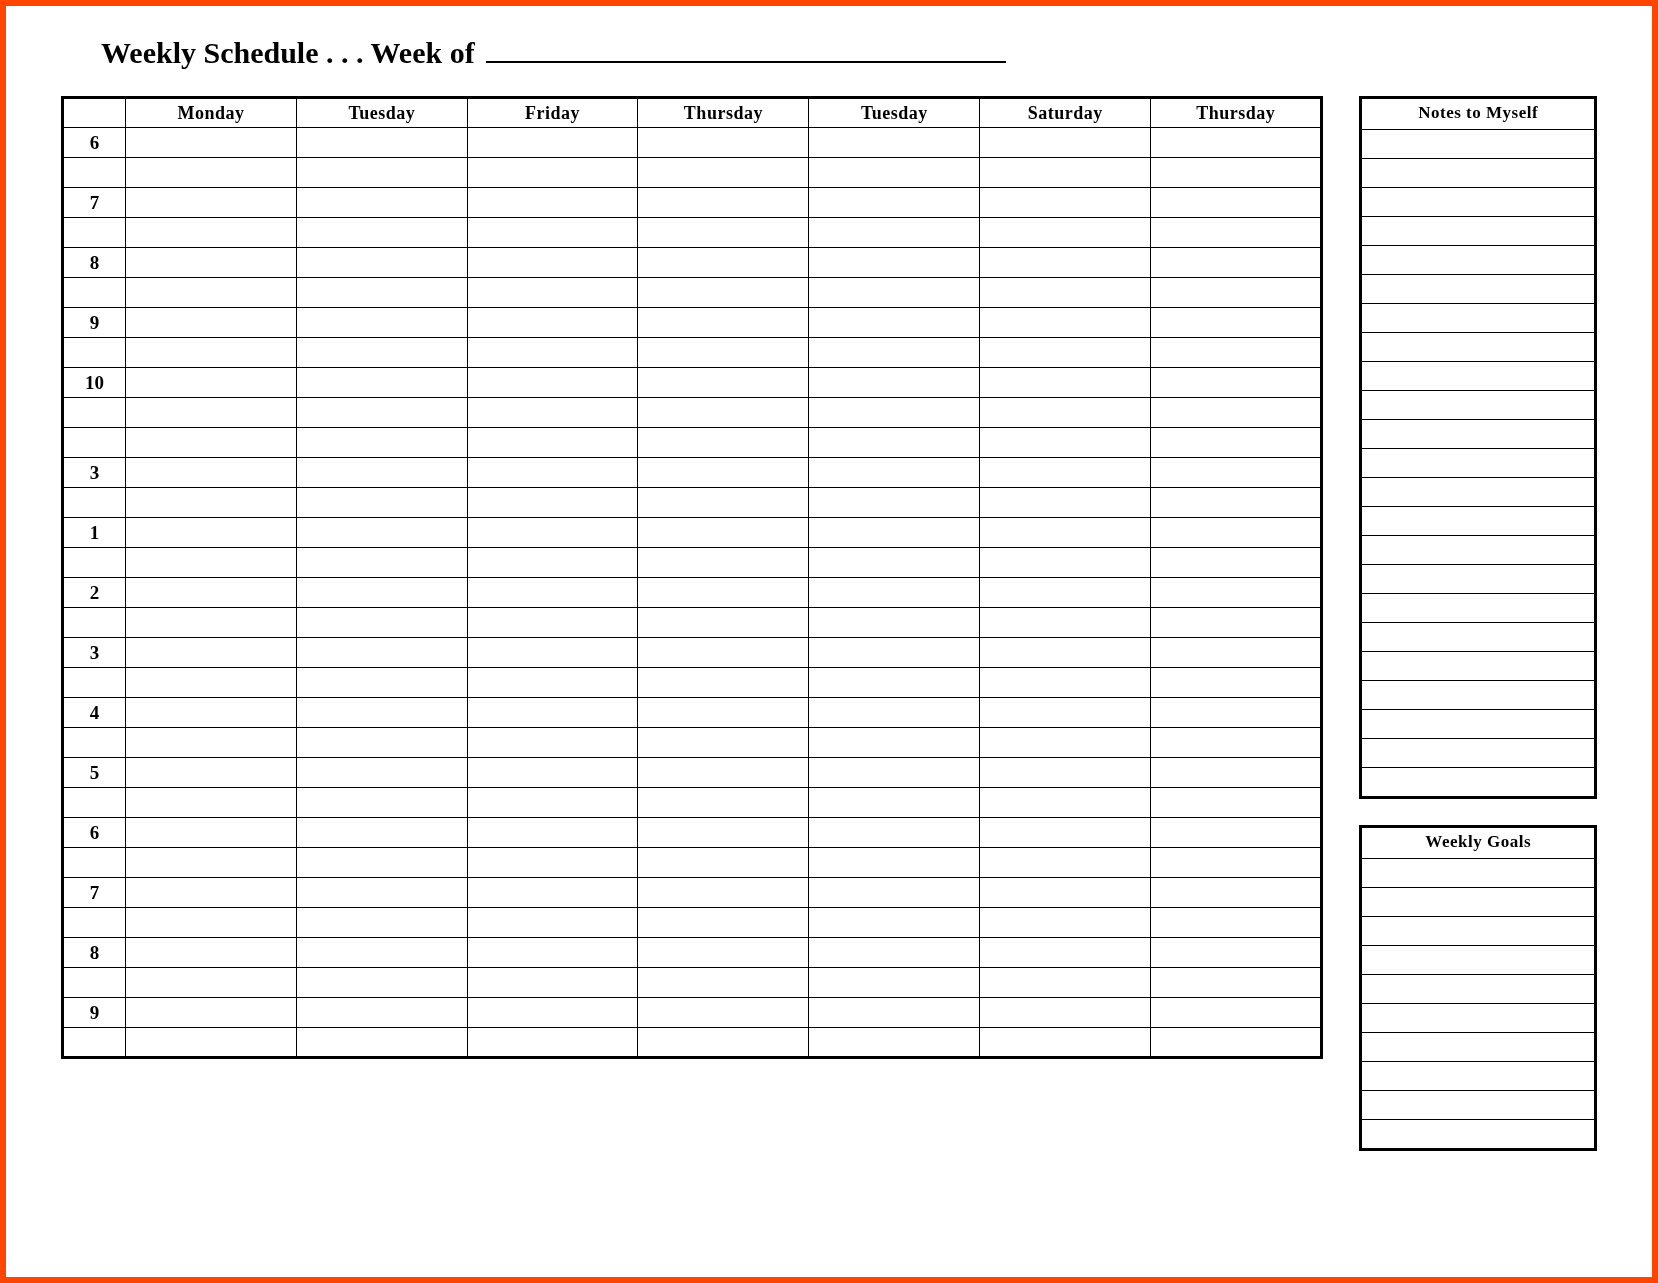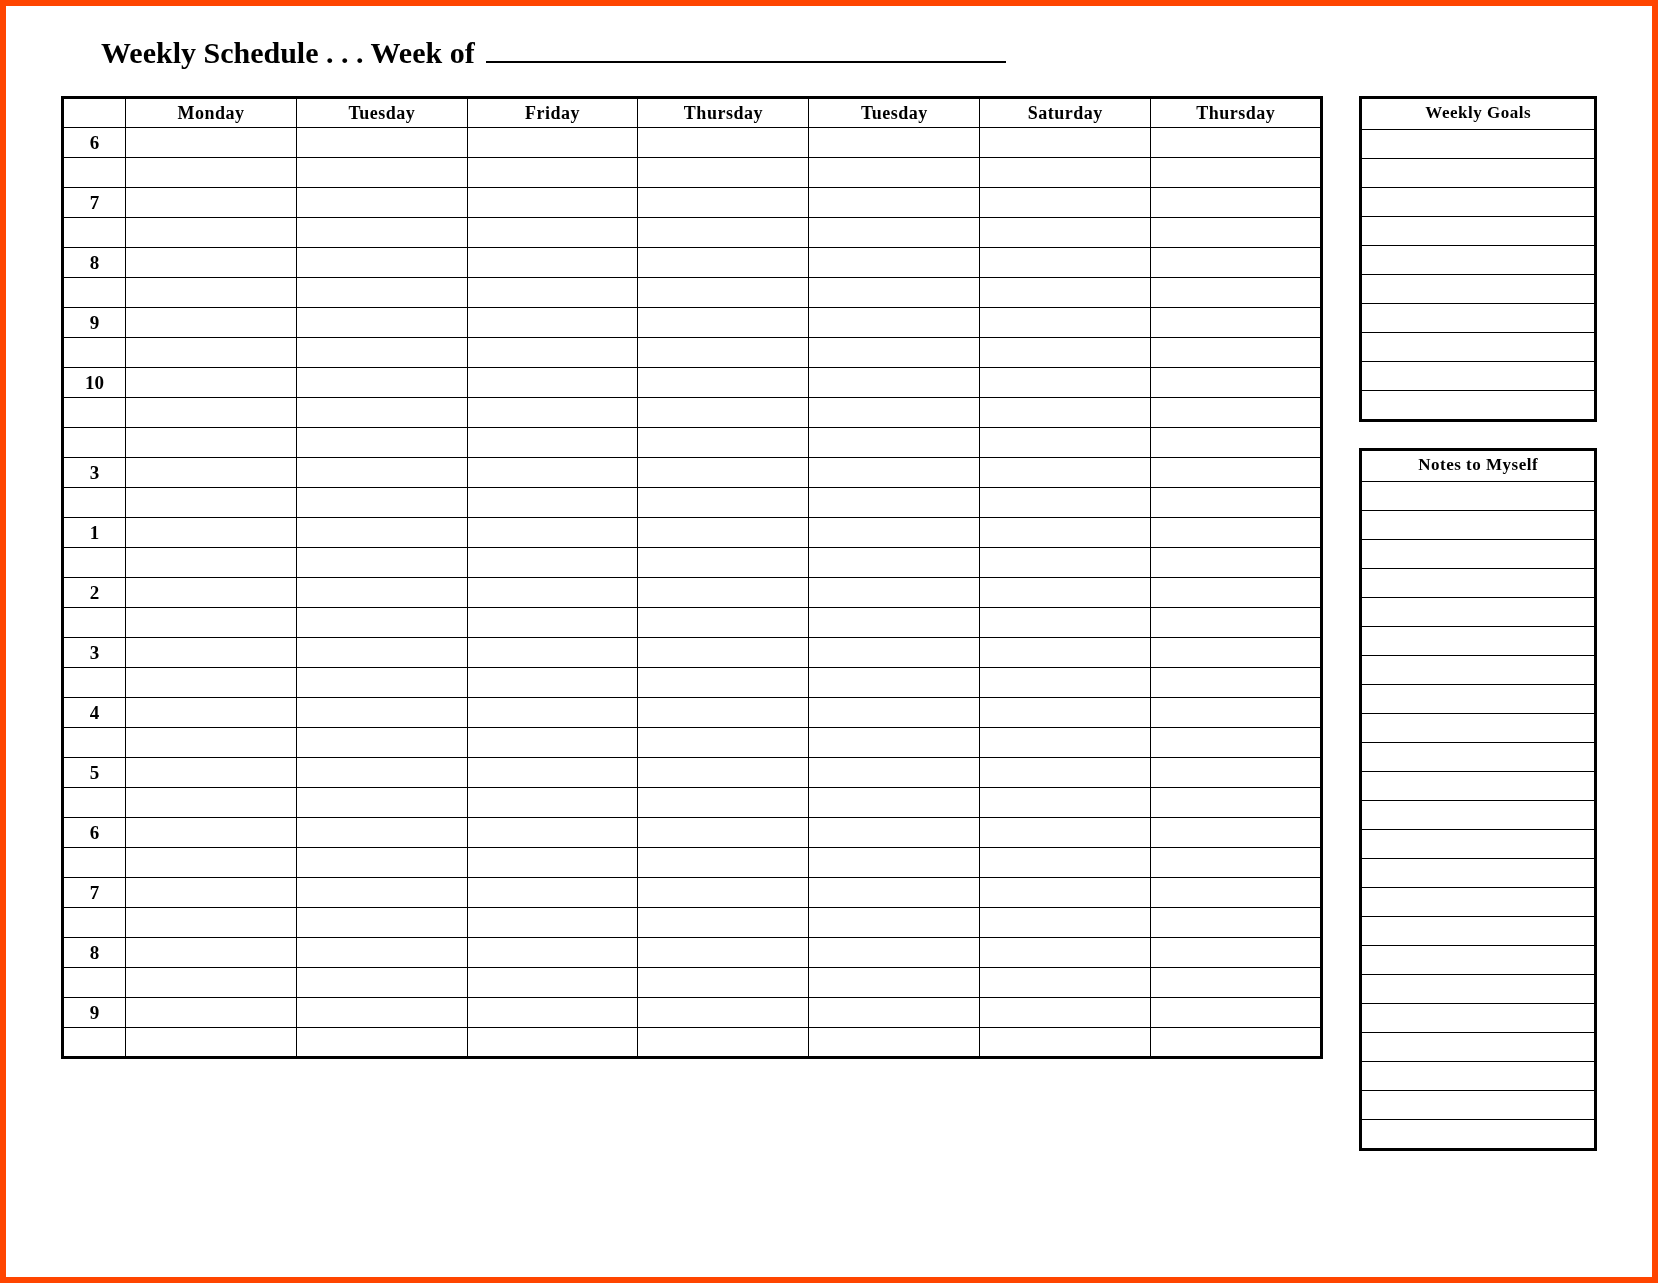--- a/index.html
+++ b/index.html
@@ -421,61 +421,61 @@
             <td class="blank-cell"></td>
             <td class="blank-cell"></td>
             <td class="blank-cell"></td>
           </tr>
         </tbody>
     </table>
 
     <div class="side-col">
 
       <div class="side-box">
+        <div class="side-box-title">Notes to Myself</div>
+        <div id="notes-lines">
+            <div class="side-line"></div>
+            <div class="side-line"></div>
+            <div class="side-line"></div>
+            <div class="side-line"></div>
+            <div class="side-line"></div>
+            <div class="side-line"></div>
+            <div class="side-line"></div>
+            <div class="side-line"></div>
+            <div class="side-line"></div>
+            <div class="side-line"></div>
+            <div class="side-line"></div>
+            <div class="side-line"></div>
+            <div class="side-line"></div>
+            <div class="side-line"></div>
+            <div class="side-line"></div>
+            <div class="side-line"></div>
+            <div class="side-line"></div>
+            <div class="side-line"></div>
+            <div class="side-line"></div>
+            <div class="side-line"></div>
+            <div class="side-line"></div>
+            <div class="side-line"></div>
+            <div class="side-line"></div>
+          </div>
+      </div>
+
+      <div class="side-box">
         <div class="side-box-title">Weekly Goals</div>
         <div id="goals-lines">
             <div class="side-line"></div>
             <div class="side-line"></div>
             <div class="side-line"></div>
             <div class="side-line"></div>
             <div class="side-line"></div>
             <div class="side-line"></div>
             <div class="side-line"></div>
             <div class="side-line"></div>
             <div class="side-line"></div>
             <div class="side-line"></div>
           </div>
       </div>
 
-      <div class="side-box">
-        <div class="side-box-title">Notes to Myself</div>
-        <div id="notes-lines">
-            <div class="side-line"></div>
-            <div class="side-line"></div>
-            <div class="side-line"></div>
-            <div class="side-line"></div>
-            <div class="side-line"></div>
-            <div class="side-line"></div>
-            <div class="side-line"></div>
-            <div class="side-line"></div>
-            <div class="side-line"></div>
-            <div class="side-line"></div>
-            <div class="side-line"></div>
-            <div class="side-line"></div>
-            <div class="side-line"></div>
-            <div class="side-line"></div>
-            <div class="side-line"></div>
-            <div class="side-line"></div>
-            <div class="side-line"></div>
-            <div class="side-line"></div>
-            <div class="side-line"></div>
-            <div class="side-line"></div>
-            <div class="side-line"></div>
-            <div class="side-line"></div>
-            <div class="side-line"></div>
-          </div>
-      </div>
-
     </div>
 
   </div>
 
 </div>
 
 </body></html>

